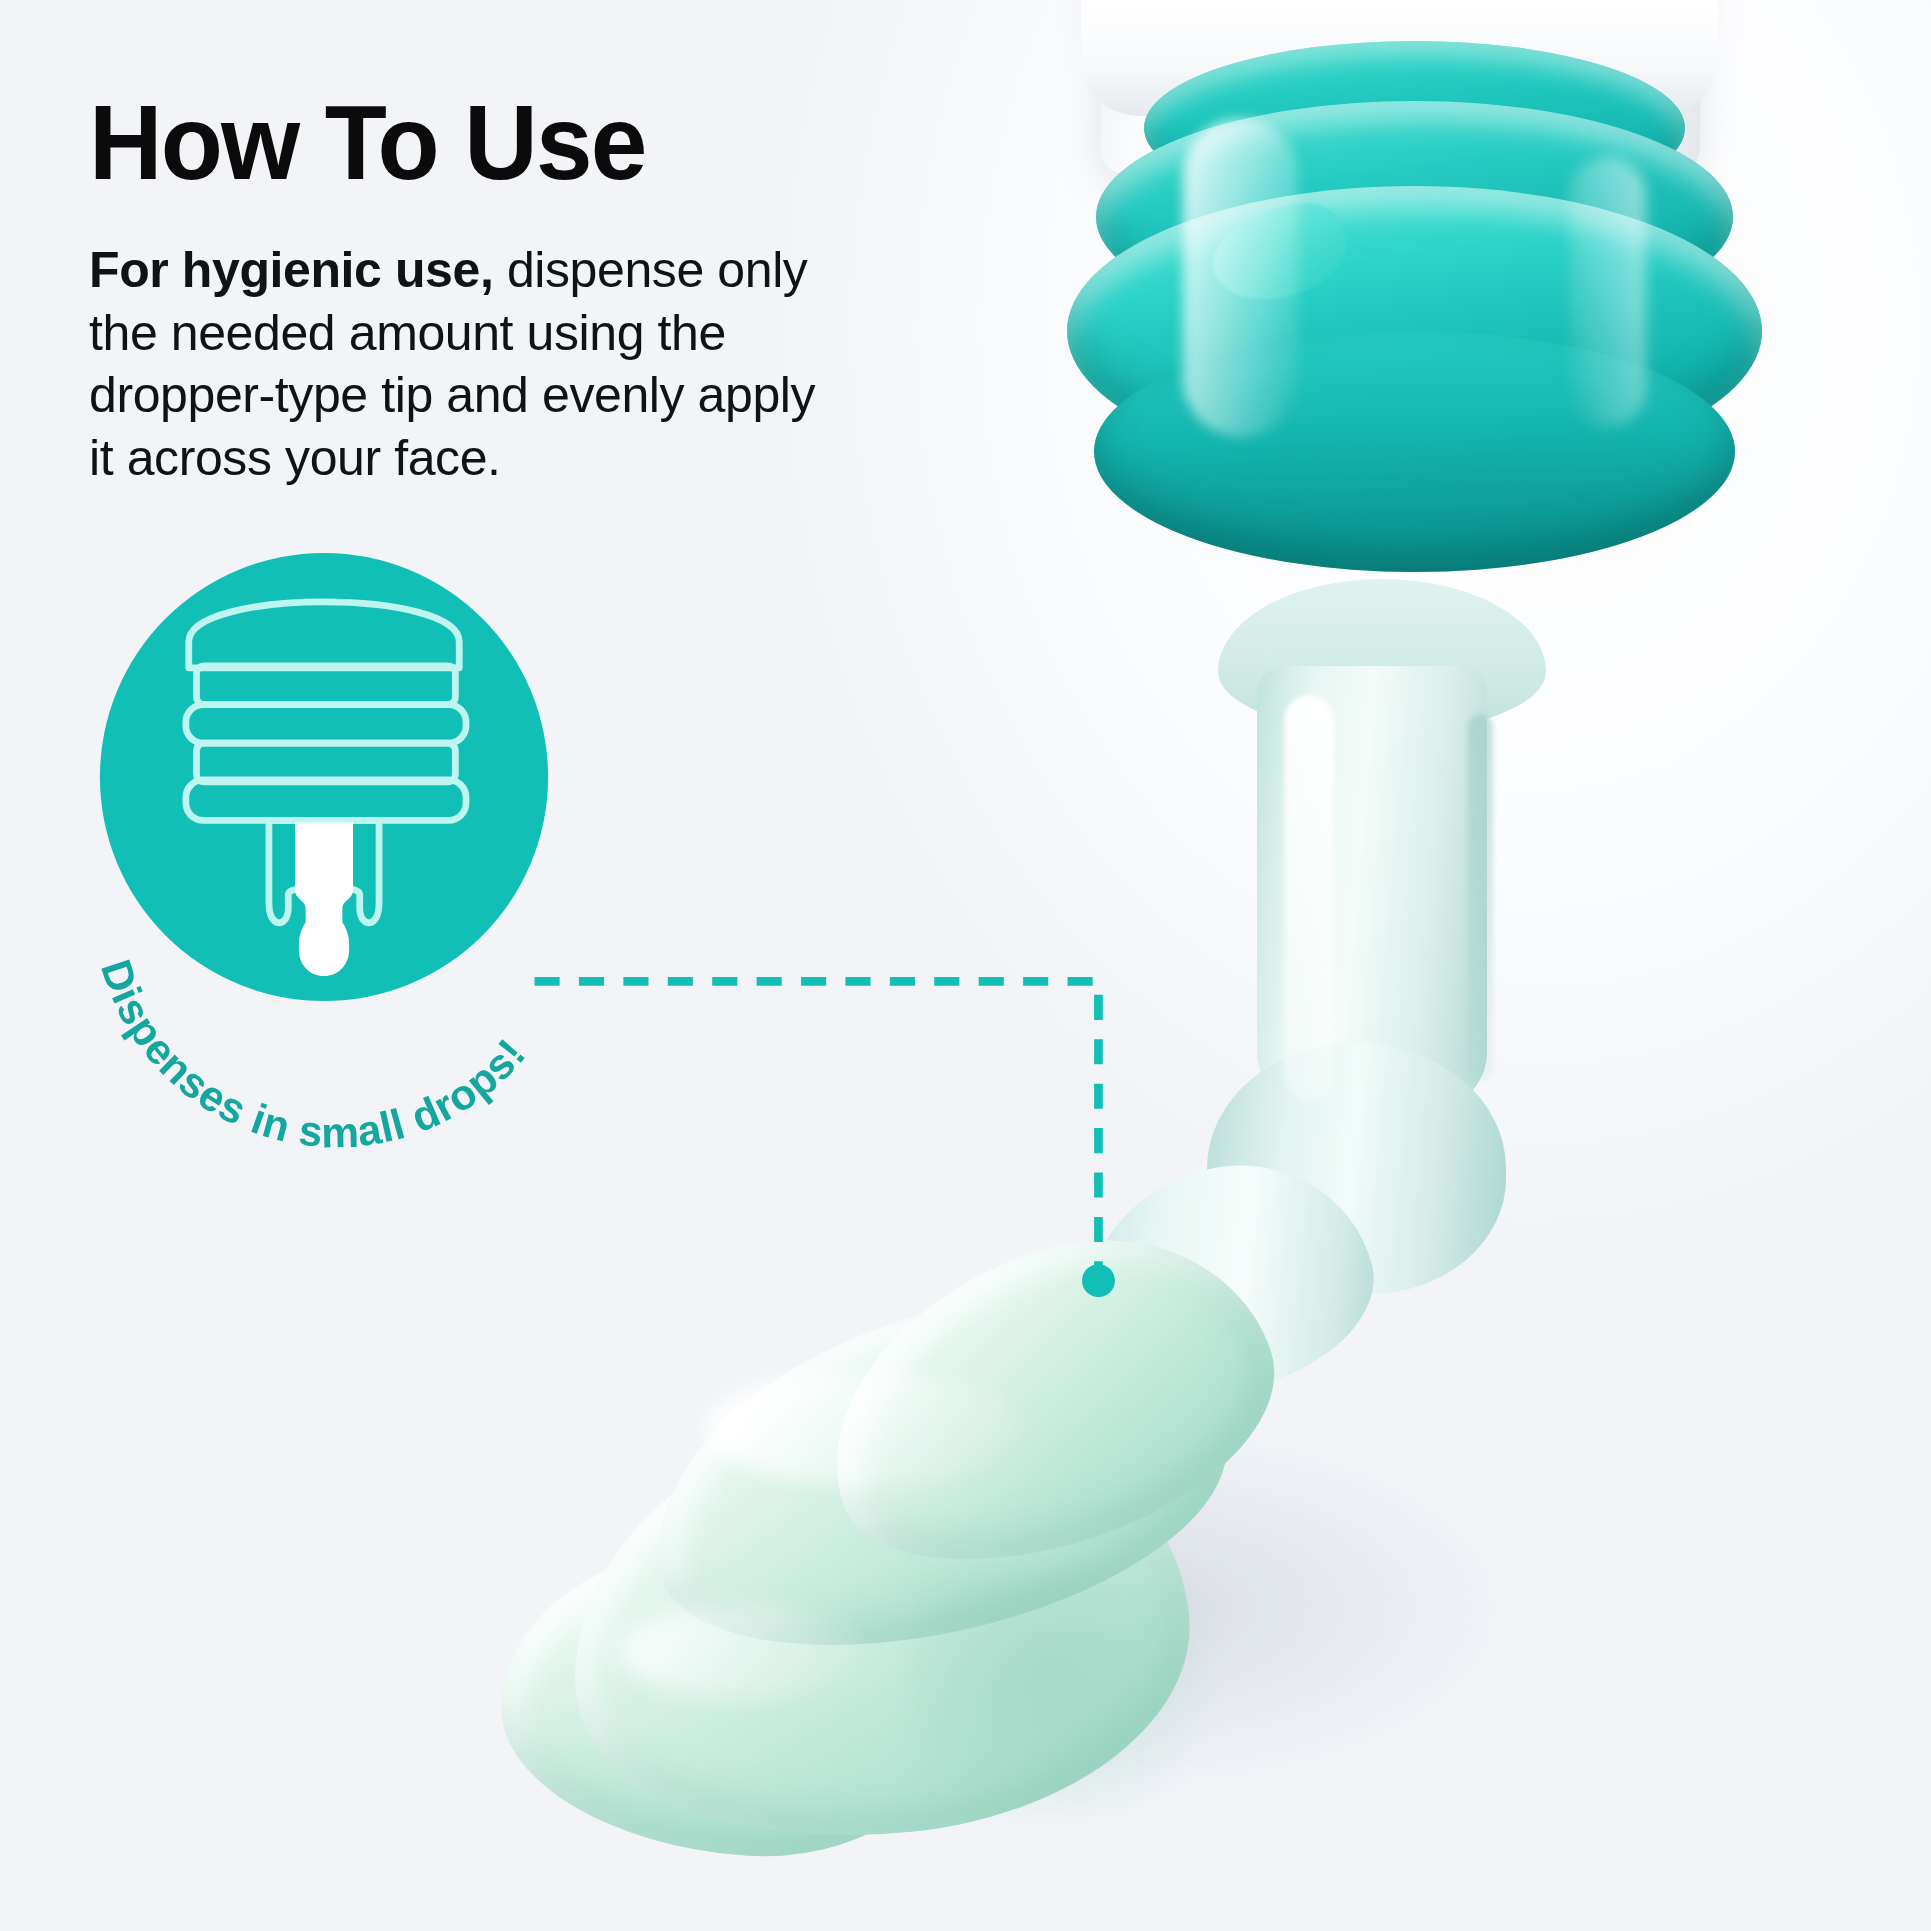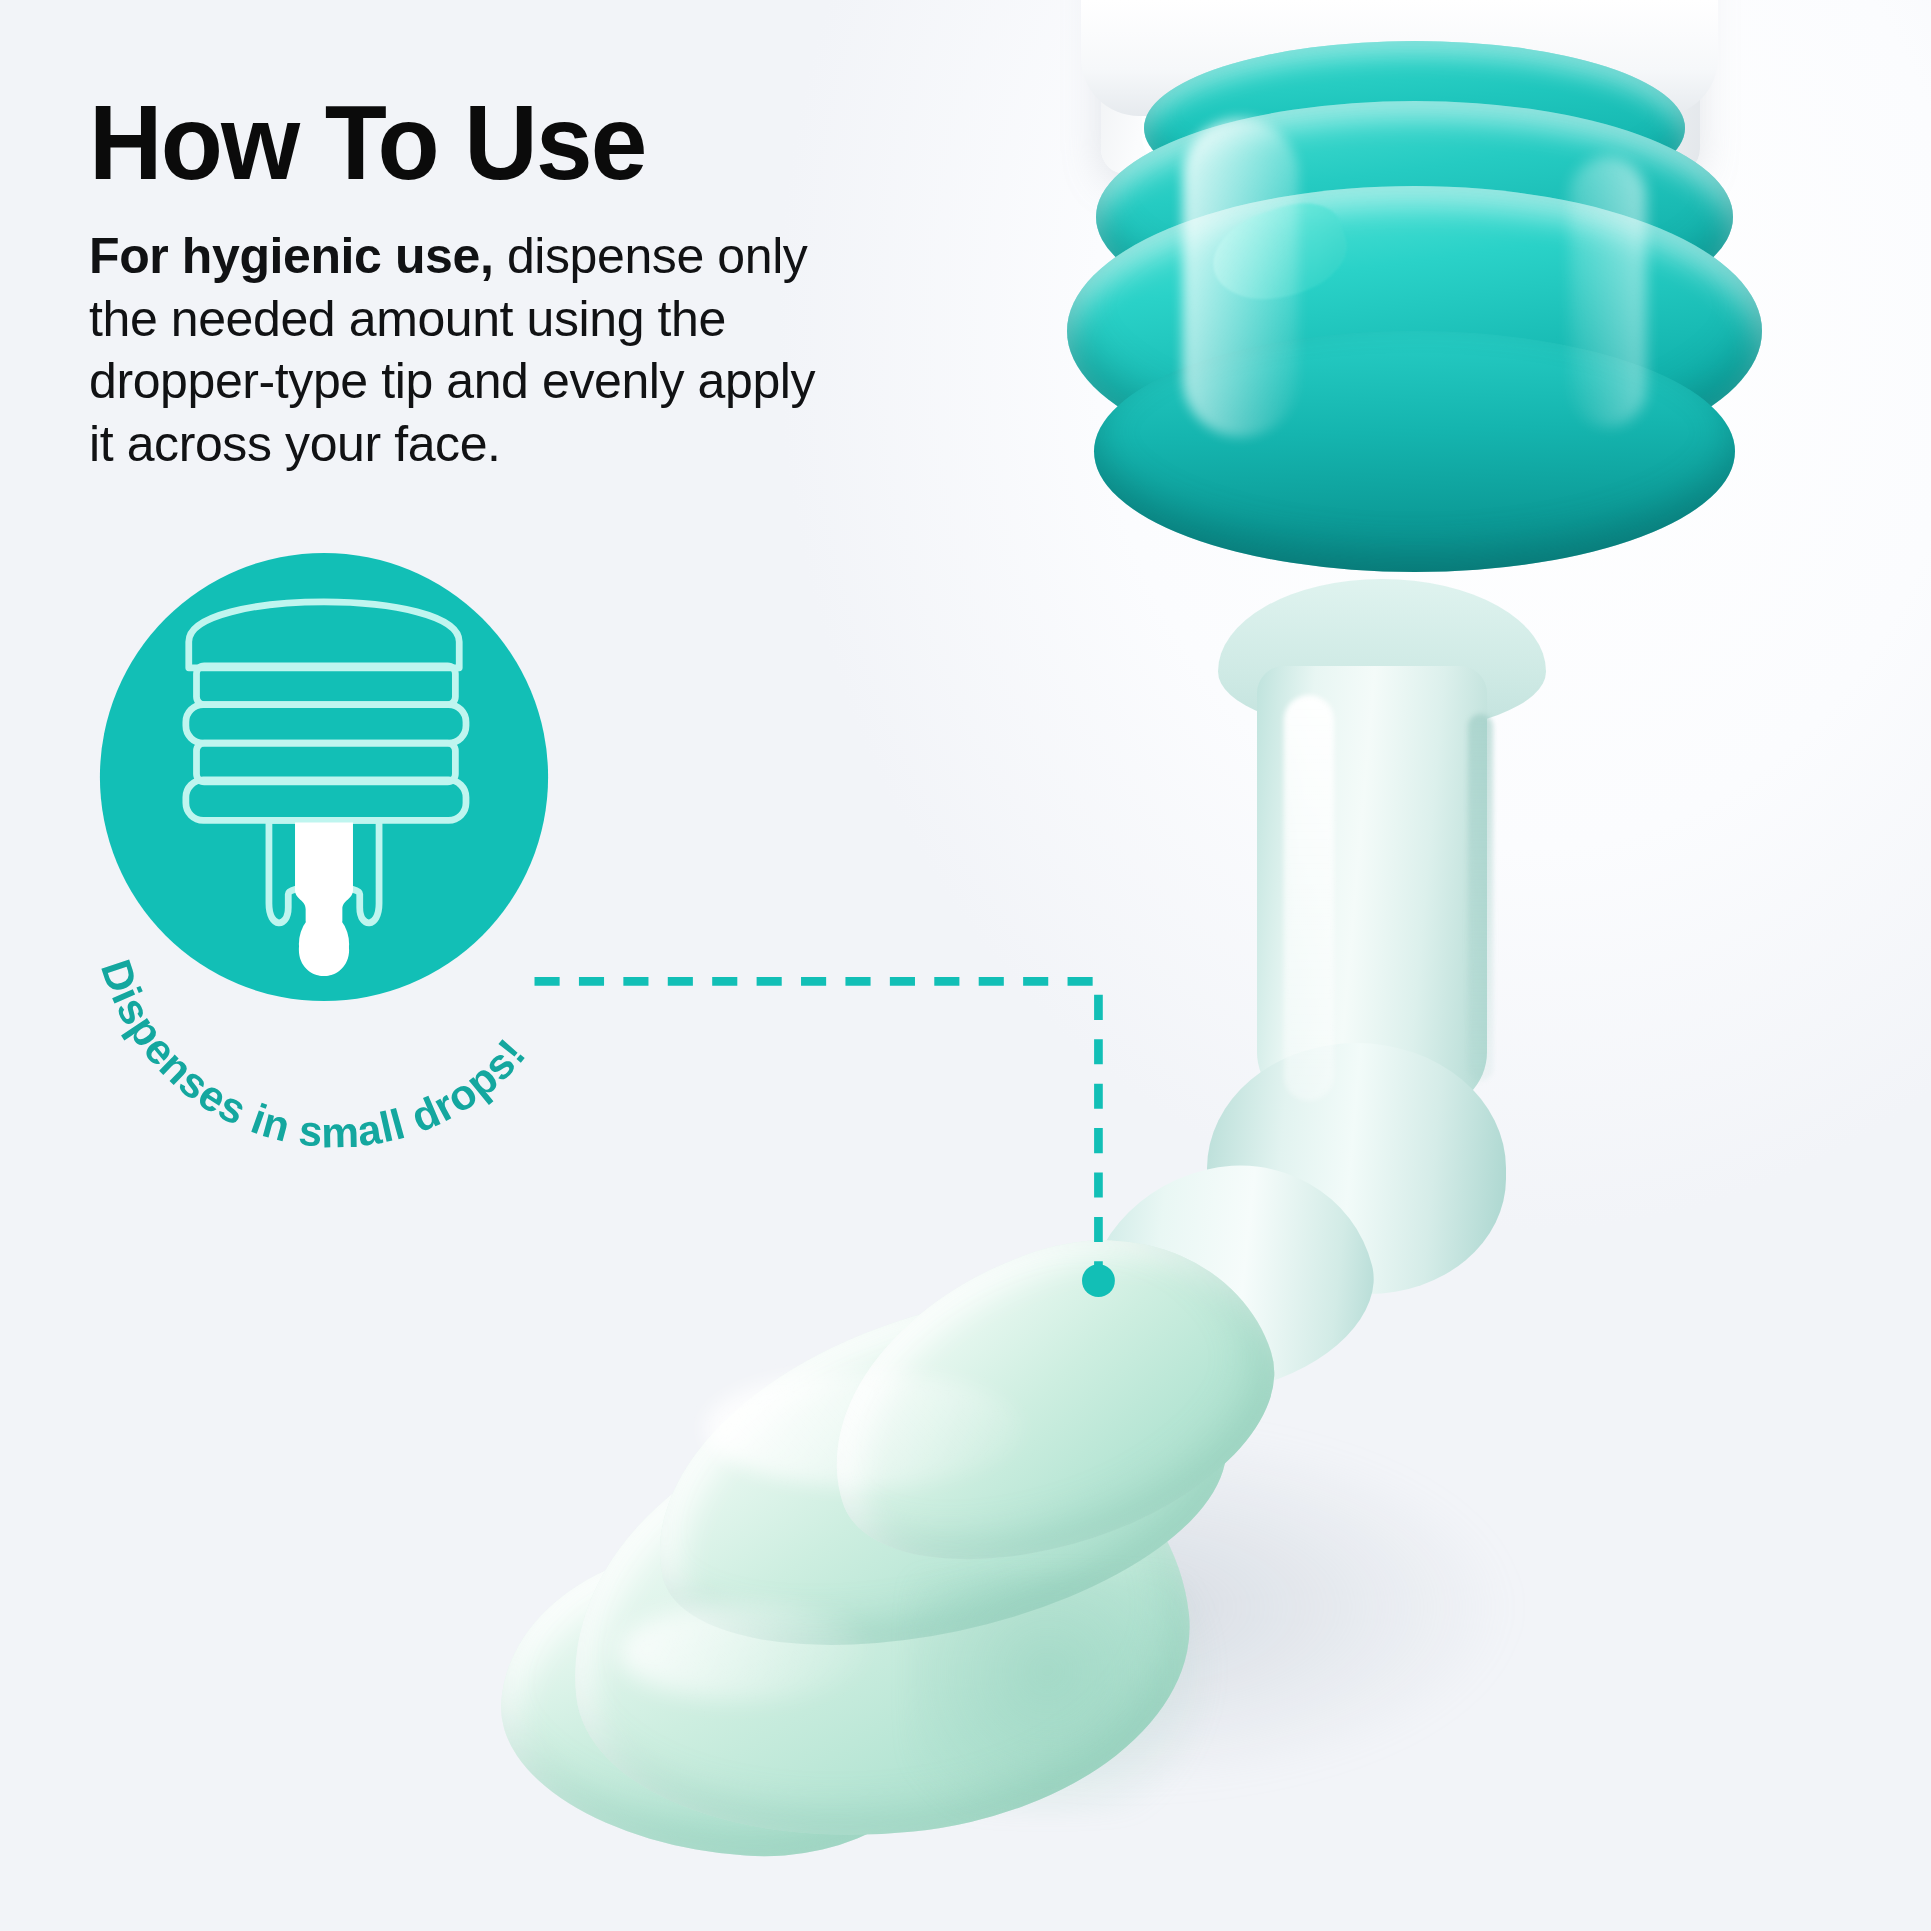--- a/index.html
+++ b/index.html
@@ -154,21 +154,21 @@
 
   
   .title{
     position:absolute;left:89px;top:89px;
     font-size:106px;line-height:1.0;font-weight:700;color:#0b0b0b;
     letter-spacing:-1.9px;
     font-family:"Liberation Sans", sans-serif;
     transform:scaleX(.96);transform-origin:left top;
   }
   .para{
-    position:absolute;left:89px;top:225px;width:734px;
+    position:absolute;left:89px;top:239px;width:734px;
     font-size:50px;line-height:1.25;color:#111214;
     font-family:"Liberation Sans", sans-serif;
     letter-spacing:-0.4px;
   }
   .para b{font-weight:700;}
 
   
   .badge{position:absolute;left:97px;top:550px;width:454px;height:454px;}
   .badge svg{display:block;}
   .curvetext{position:absolute;left:77px;top:898px;width:541px;height:232px;}

